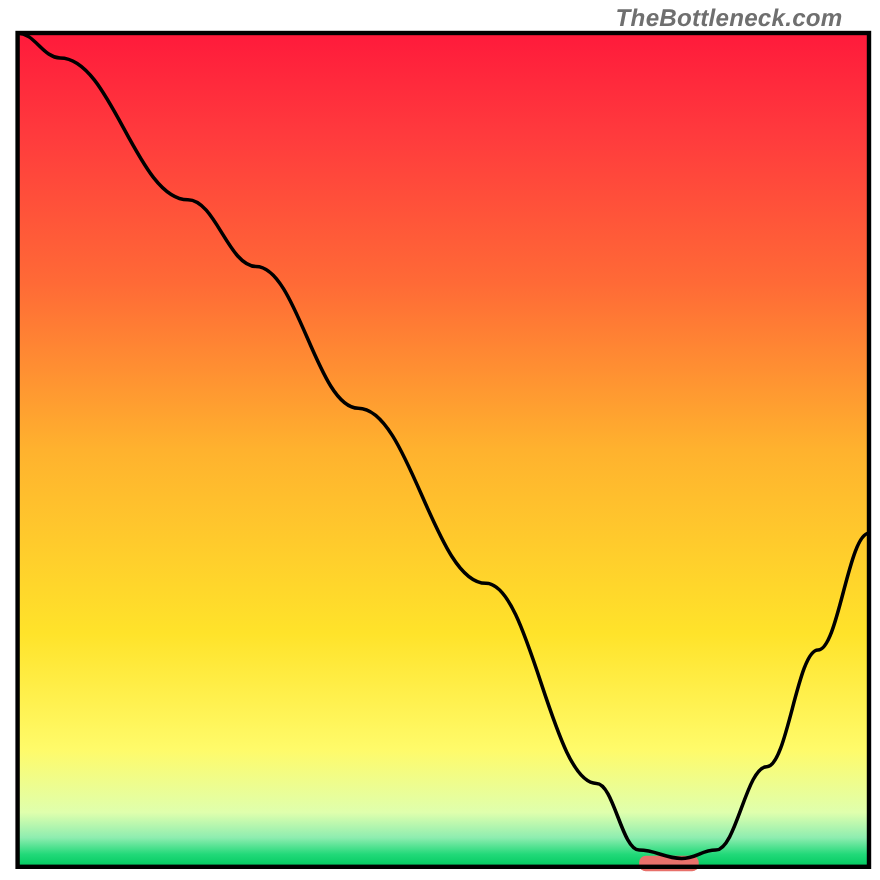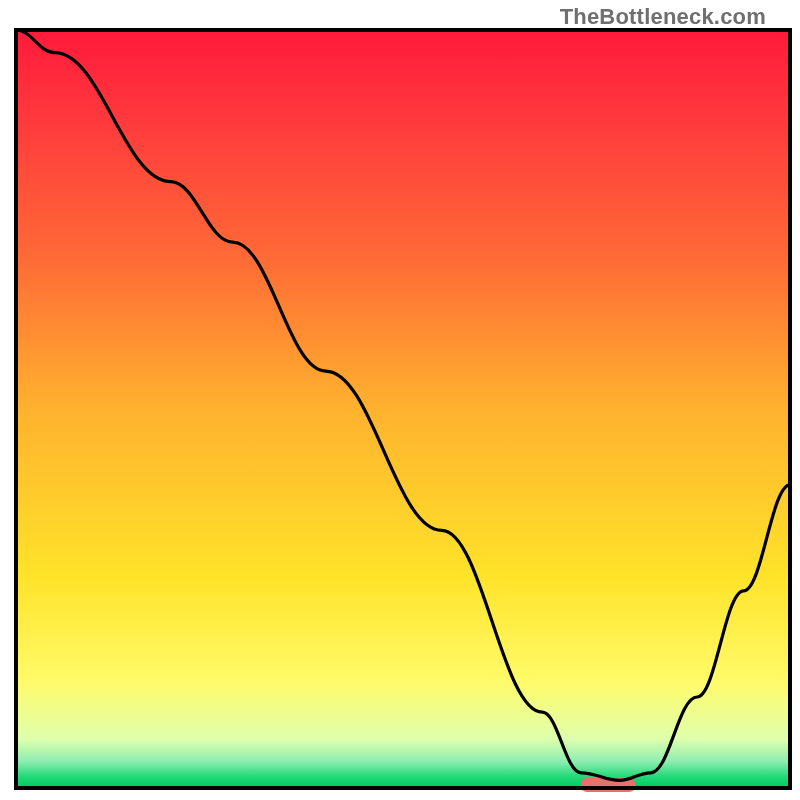--- a/index.html
+++ b/index.html
@@ -9,20 +9,21 @@
     height: 800px;
     background: #ffffff;
     font-family: Arial, Helvetica, sans-serif;
     overflow: hidden;
   }
   .frame {
     position: relative;
     width: 780px;
     height: 800px;
     box-sizing: border-box;
+    font-style: italic;
   }
   .watermark {
     position: absolute;
     top: 4px;
     right: 14px;
     font-size: 22px;
     font-weight: 600;
     color: #6f6f6f;
     letter-spacing: 0.2px;
     z-index: 10;

